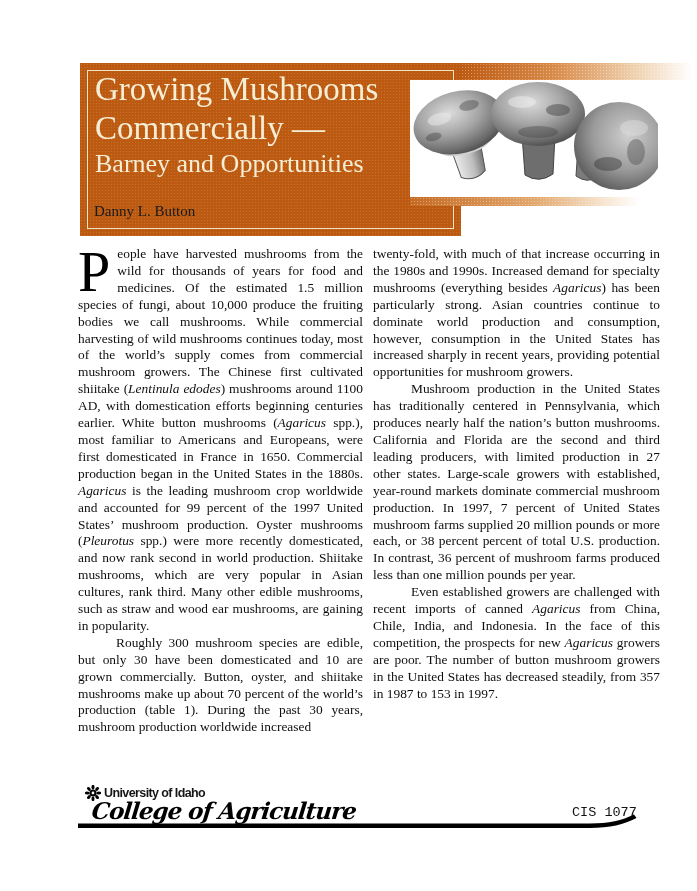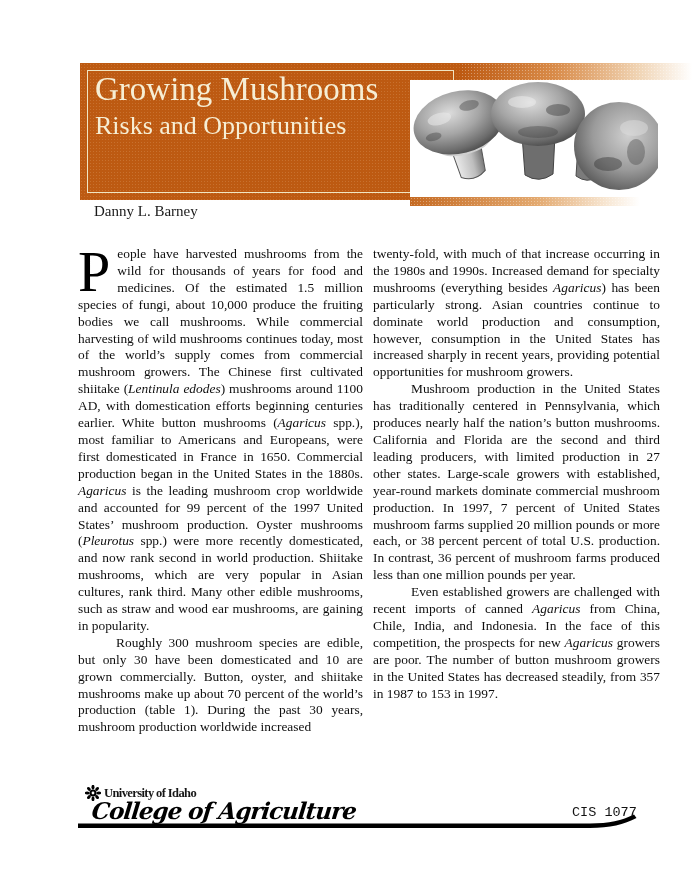--- a/index.html
+++ b/index.html
@@ -15,21 +15,21 @@
       radial-gradient(rgba(255,255,255,.35) 22%, transparent 24%) 0 0/3px 3px,
       linear-gradient(to right,#bd5a12 0%, #d98c4a 40%, #f0d4b4 75%, #ffffff 98%);
   }
   .strip-bottom {
     position:absolute; left:410px; top:197px; width:230px; height:9px;
     background:
       radial-gradient(rgba(255,255,255,.35) 22%, transparent 24%) 0 0/3px 3px,
       linear-gradient(to right,#c56a22 0%, #e3a96f 55%, #f7e6d2 85%, #ffffff 100%);
   }
   .title-box {
-    position:absolute; left:80px; top:63px; width:381px; height:137px;
+    position:absolute; left:80px; top:63px; width:381px; height:173px;
     background:#bd5a12;
   }
   .title-box .dither {
     position:absolute; inset:0;
     background:radial-gradient(rgba(255,232,200,.16) 22%, transparent 24%) 0 0/3px 3px;
   }
   .title-inner-border {
     position:absolute; left:7px; top:7px; right:7px; bottom:7px;
     border:1px solid #f0e5c2;
   }
@@ -62,21 +62,21 @@
     float:left; font-size:58px; line-height:47px; padding:2px 7px 0 0;
     font-family:"Liberation Serif", serif; color:#000;
   }
   em { font-style:italic;margin-top:8px; }
 
   
   .logo-top {
     position:absolute; left:85px; top:785px; display:flex; align-items:center;
   }
   .uni-name {
-    font-family:Liberation Serif, serif; font-weight:bold; font-size:12.5px;
+    font-family:Liberation Sans, sans-serif; font-weight:bold; font-size:12.5px;
     letter-spacing:-0.6px; color:#161616; margin-left:3px;
   }
   .college {
     position:absolute; left:92px; top:797px;
     font-family:"DejaVu Serif", serif; font-style:italic; font-weight:bold;
     font-size:23px; letter-spacing:-1px; color:#000; transform:skewX(-6deg);
     white-space:nowrap;
   }
   .footer-rule { position:absolute; left:78px; top:813px; }
   .pub-number {
@@ -88,21 +88,22 @@
 
 <div class="page">
 
   <div class="strip-top"></div>
 
   <div class="title-box">
     <div class="dither"></div>
     <div class="title-inner-border"></div>
     <h1 class="title-text">
       <span class="t1">Growing Mushrooms</span>
-      <span class="t3">Risks and Opportunities</span>
+      <span class="t2">Commercially —</span>
+      <span class="t3">Barney and Opportunities</span>
     </h1>
   </div>
 
   <div class="photo">
     <svg width="248" height="117" viewBox="0 0 248 117">
       <defs>
         <radialGradient id="capG" cx="42%" cy="32%" r="75%">
           <stop offset="0%" stop-color="#dcdcdc"></stop>
           <stop offset="45%" stop-color="#a5a5a5"></stop>
           <stop offset="80%" stop-color="#6b6b6b"></stop>
@@ -143,21 +144,21 @@
         <ellipse cx="209" cy="66" rx="45" ry="44" fill="url(#capG2)"></ellipse>
         <ellipse cx="224" cy="48" rx="14" ry="8" fill="#dedede" opacity=".5"></ellipse>
         <ellipse cx="198" cy="84" rx="14" ry="7" fill="#353535" opacity=".45"></ellipse>
         <ellipse cx="226" cy="72" rx="9" ry="13" fill="#494949" opacity=".4"></ellipse>
       </g>
     </svg>
   </div>
 
   <div class="strip-bottom"></div>
 
-  <div class="author">Danny L. Barney</div>
+  <div class="author">Danny L. Button</div>
 
   <div class="col col-left">
       <p><span class="dropcap">P</span><span>eople have harvested mushrooms from the wild for thousands of years for food and medicines. Of the estimated 1.5 million species of fungi, about 10,000 produce the fruiting bodies we call mushrooms. While commercial harvesting of wild mushrooms continues today, most of the world’s supply comes from commercial mushroom growers. The Chinese first cultivated shiitake (</span><em>Lentinula edodes</em><span>) mushrooms around 1100 AD, with domestication efforts beginning centuries earlier. White button mushrooms (</span><em>Agaricus</em><span> spp.), most familiar to Americans and Europeans, were first domesticated in France in 1650. Commercial production began in the United States in the 1880s. </span><em>Agaricus</em><span> is the leading mushroom crop worldwide and accounted for 99 percent of the 1997 United States’ mushroom production. Oyster mushrooms (</span><em>Pleurotus</em><span> spp.) were more recently domesticated, and now rank second in world production. Shiitake mushrooms, which are very popular in Asian cultures, rank third. Many other edible mushrooms, such as straw and wood ear mushrooms, are gaining in popularity.</span></p>
       <p class="indent"><span>Roughly 300 mushroom species are edible, but only 30 have been domesticated and 10 are grown commercially. Button, oyster, and shiitake mushrooms make up about 70 percent of the world’s production (table 1). During the past 30 years, mushroom production worldwide increased</span></p>
     </div>
   <div class="col col-right">
       <p><span>twenty-fold, with much of that increase occurring in the 1980s and 1990s. Increased demand for specialty mushrooms (everything besides </span><em>Agaricus</em><span>) has been particularly strong. Asian countries continue to dominate world production and consumption, however, consumption in the United States has increased sharply in recent years, providing potential opportunities for mushroom growers.</span></p>
       <p class="indent"><span>Mushroom production in the United States has traditionally centered in Pennsylvania, which produces nearly half the nation’s button mushrooms. California and Florida are the second and third leading producers, with limited production in 27 other states. Large-scale growers with established, year-round markets dominate commercial mushroom production. In 1997, 7 percent of United States mushroom farms supplied 20 million pounds or more each, or 38 percent percent of total U.S. production. In contrast, 36 percent of mushroom farms produced less than one million pounds per year.</span></p>
       <p class="indent"><span>Even established growers are challenged with recent imports of canned </span><em>Agaricus</em><span> from China, Chile, India, and Indonesia. In the face of this competition, the prospects for new </span><em>Agaricus</em><span> growers are poor. The number of button mushroom growers in the United States has decreased steadily, from 357 in 1987 to 153 in 1997.</span></p>
     </div>

